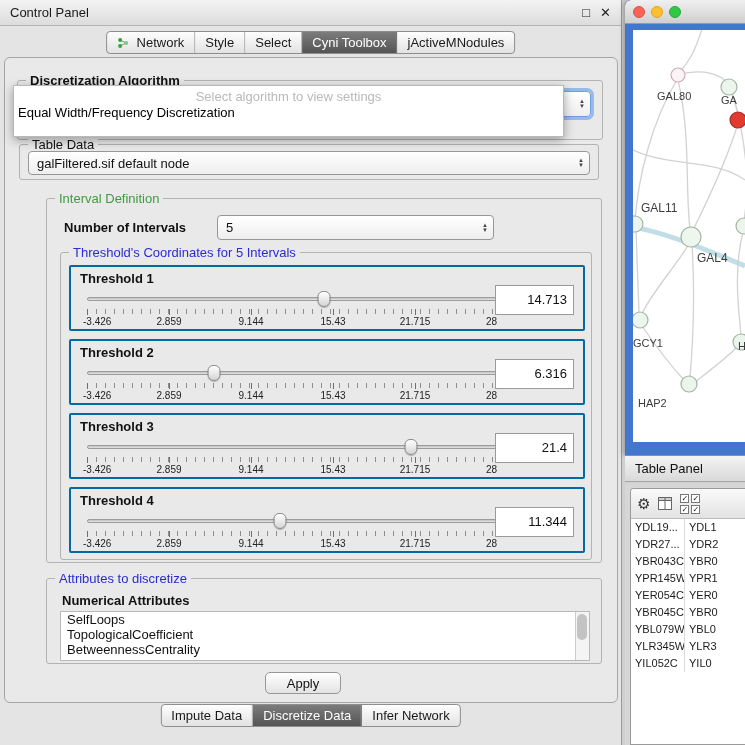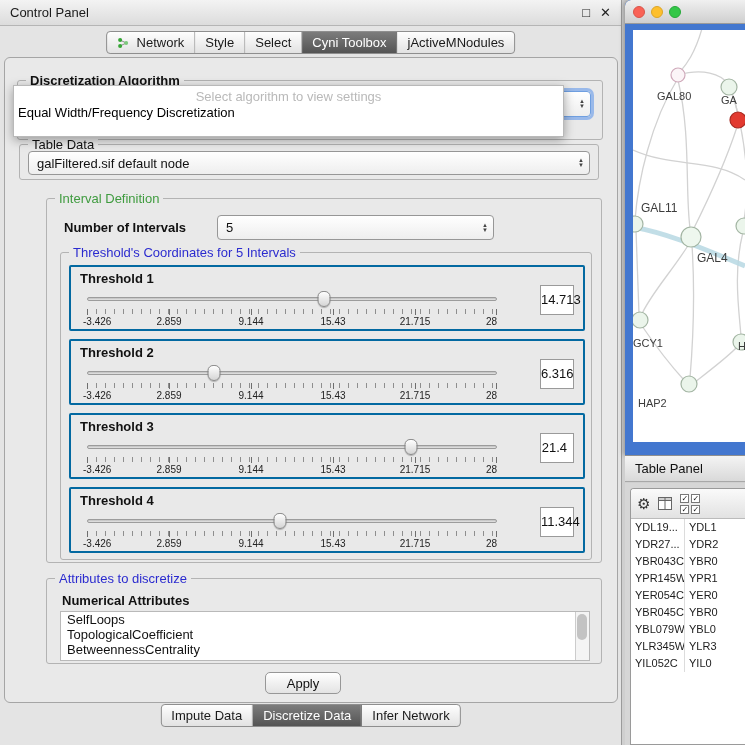--- a/index.html
+++ b/index.html
@@ -51,21 +51,21 @@
   .thr-label{position:absolute;left:9px;top:4px;font-size:13px;font-weight:bold;color:#111;}
   .slider{position:absolute;left:16px;right:86px;top:24px;height:34px;}
   .track{position:absolute;left:0;right:0;top:6px;height:4px;background:linear-gradient(#bfbfbf,#e6e6e6);border:1px solid #9c9c9c;border-radius:2px;}
   .thumb{position:absolute;top:0;left:50%;width:13px;height:16px;background:linear-gradient(#fefefe,#d5d5d5);border:1px solid #8a8a8a;border-radius:6px 6px 7px 7px;transform:translateX(-50%);box-shadow:0 1px 1px rgba(0,0,0,.25);}
   .ticks{position:absolute;left:0;right:0;top:18px;height:5px;background:repeating-linear-gradient(90deg,#8e8e8e 0 1px,transparent 1px 9px);}
   .ticks i{position:absolute;top:0;width:1px;height:6px;background:#6e6e6e;}
   .scale{position:absolute;left:0;right:0;top:25px;height:11px;font-size:10px;color:#222;}
   .scale span{position:absolute;transform:translateX(-50%);white-space:nowrap;}
   .scale span:first-child{transform:translateX(-4px);}
   .scale span:last-child{transform:translateX(-100%);}
-  .valbox{position:absolute;right:9px;top:18px;width:34px;height:30px;background:#fff;border:1px solid #9a9a9a;font-size:13px;color:#111;text-align:right;line-height:28px;padding-right:6px;}
+  .valbox{position:absolute;right:9px;top:18px;width:79px;height:30px;background:#fff;border:1px solid #9a9a9a;font-size:13px;color:#111;text-align:right;line-height:28px;padding-right:6px;}
 
   .attrs-title{left:15px;top:14px;font-weight:bold;}
   .listbox{position:absolute;left:13px;top:32px;width:530px;height:50px;background:#fff;border:1px solid #b9b9b9;overflow:hidden;}
   .list-item{font-size:13px;color:#111;line-height:15px;padding-left:6px;white-space:nowrap;}
   .listbox .sb{position:absolute;right:0;top:0;bottom:0;width:14px;background:#f4f4f4;border-left:1px solid #ccc;}
   .listbox .sb-thumb{position:absolute;left:1px;top:2px;width:10px;height:26px;background:#c3c3c3;border-radius:5px;}
 
   .apply{position:absolute;left:260px;top:614px;width:76px;height:22px;border:1px solid #979797;border-radius:5px;background:linear-gradient(#ffffff,#e3e3e3);font-size:13px;color:#111;font-family:inherit;}
 
   

